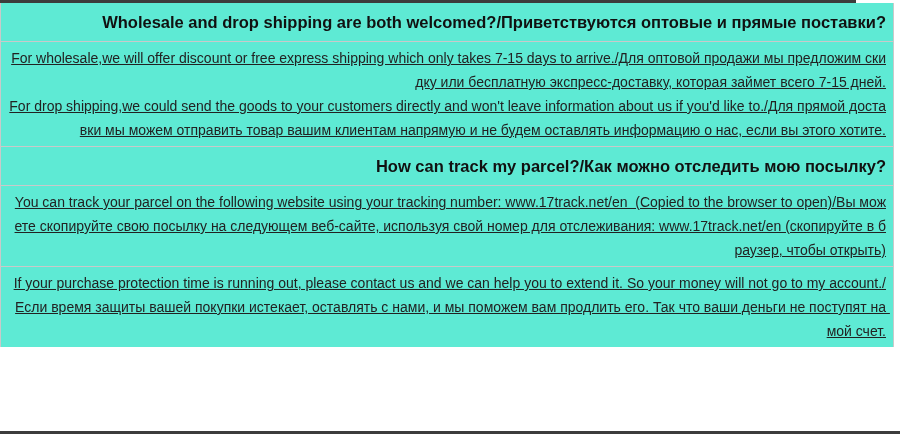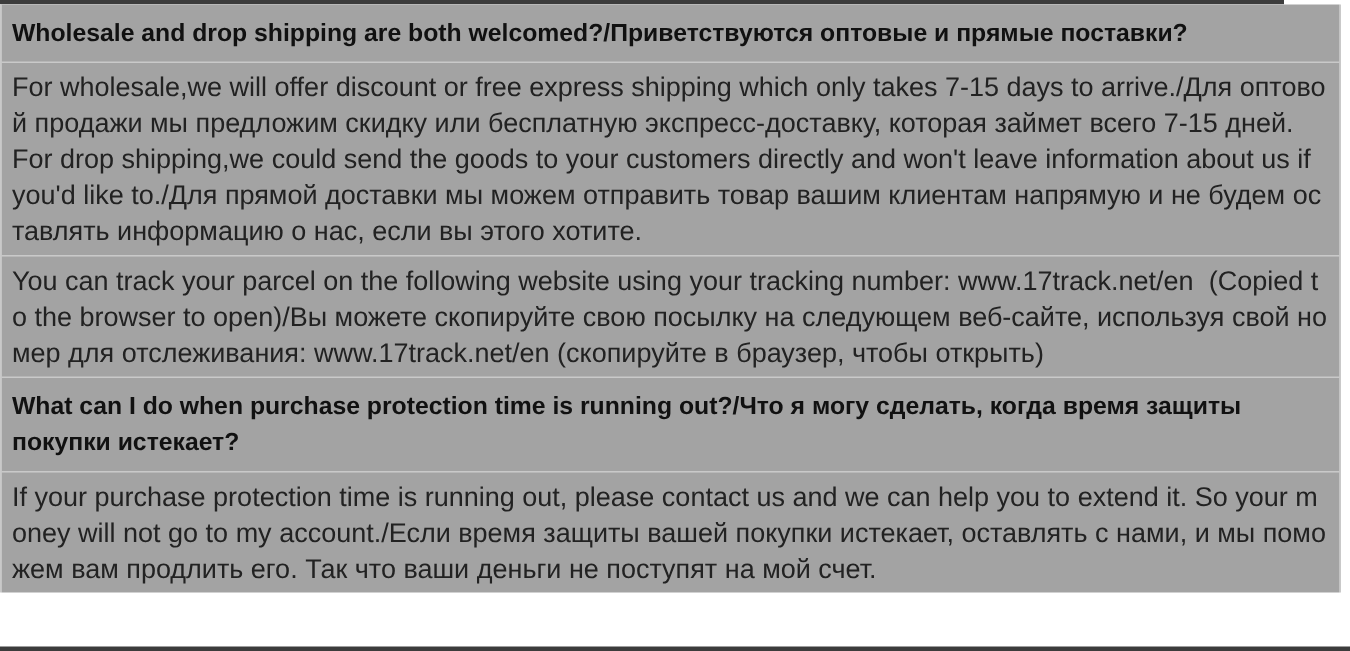--- a/index.html
+++ b/index.html
@@ -38,58 +38,60 @@
     top: 3px;
     left: 0;
     width: 894px;
     border-left: 1px solid #c9c9c9;
     border-right: 1px solid #c9c9c9;
     background: #ffffff;
   }
   .faq-row {
     border-bottom: 1px solid #c9c9c9;
     padding: 4px 7px;
-    background: #a3a3a3;
+    background: #5eead4;
+    text-align: right;
   }
   .faq-row.question {
     padding: 7px 7px;
     font-size: 16.5px;
     line-height: 24px;
     font-weight: 700;
     color: #111111;
     letter-spacing: 0;
   }
   .faq-row.answer {
-    font-size: 18px;
+    font-size: 14px;
     line-height: 24px;
     font-weight: 400;
     color: #222222;
     word-break: break-all;
     white-space: pre-wrap;
+    text-decoration: underline;
   }
   .faq-row:last-child {
     border-bottom: none;
   }
 </style>
 </head>
 <body>
 
 <div class="faq-container">
   <div class="top-rule"></div>
 
   <div class="faq-table">
 
     <div class="faq-row question">Wholesale and drop shipping are both welcomed?/Приветствуются оптовые и прямые поставки?</div>
 
     <div class="faq-row answer">For wholesale,we will offer discount or free express shipping which only takes 7-15 days to arrive./Для оптовой продажи мы предложим скидку или бесплатную экспресс-доставку, которая займет всего 7-15 дней.
 For drop shipping,we could send the goods to your customers directly and won't leave information about us if you'd like to./Для прямой доставки мы можем отправить товар вашим клиентам напрямую и не будем оставлять информацию о нас, если вы этого хотите.</div>
 
+    <div class="faq-row question">How can track my parcel?/Как можно отследить мою посылку?</div>
 
     <div class="faq-row answer">You can track your parcel on the following website using your tracking number: www.17track.net/en  (Copied to the browser to open)/Вы можете скопируйте свою посылку на следующем веб-сайте, используя свой номер для отслеживания: www.17track.net/en (скопируйте в браузер, чтобы открыть)</div>
 
-    <div class="faq-row question">What can I do when purchase protection time is running out?/Что я могу сделать, когда время защиты покупки истекает?</div>
 
     <div class="faq-row answer">If your purchase protection time is running out, please contact us and we can help you to extend it. So your money will not go to my account./Если время защиты вашей покупки истекает, оставлять с нами, и мы поможем вам продлить его. Так что ваши деньги не поступят на мой счет.</div>
 
   </div>
 
   <div class="bottom-rule"></div>
 </div>
 
 </body></html>

